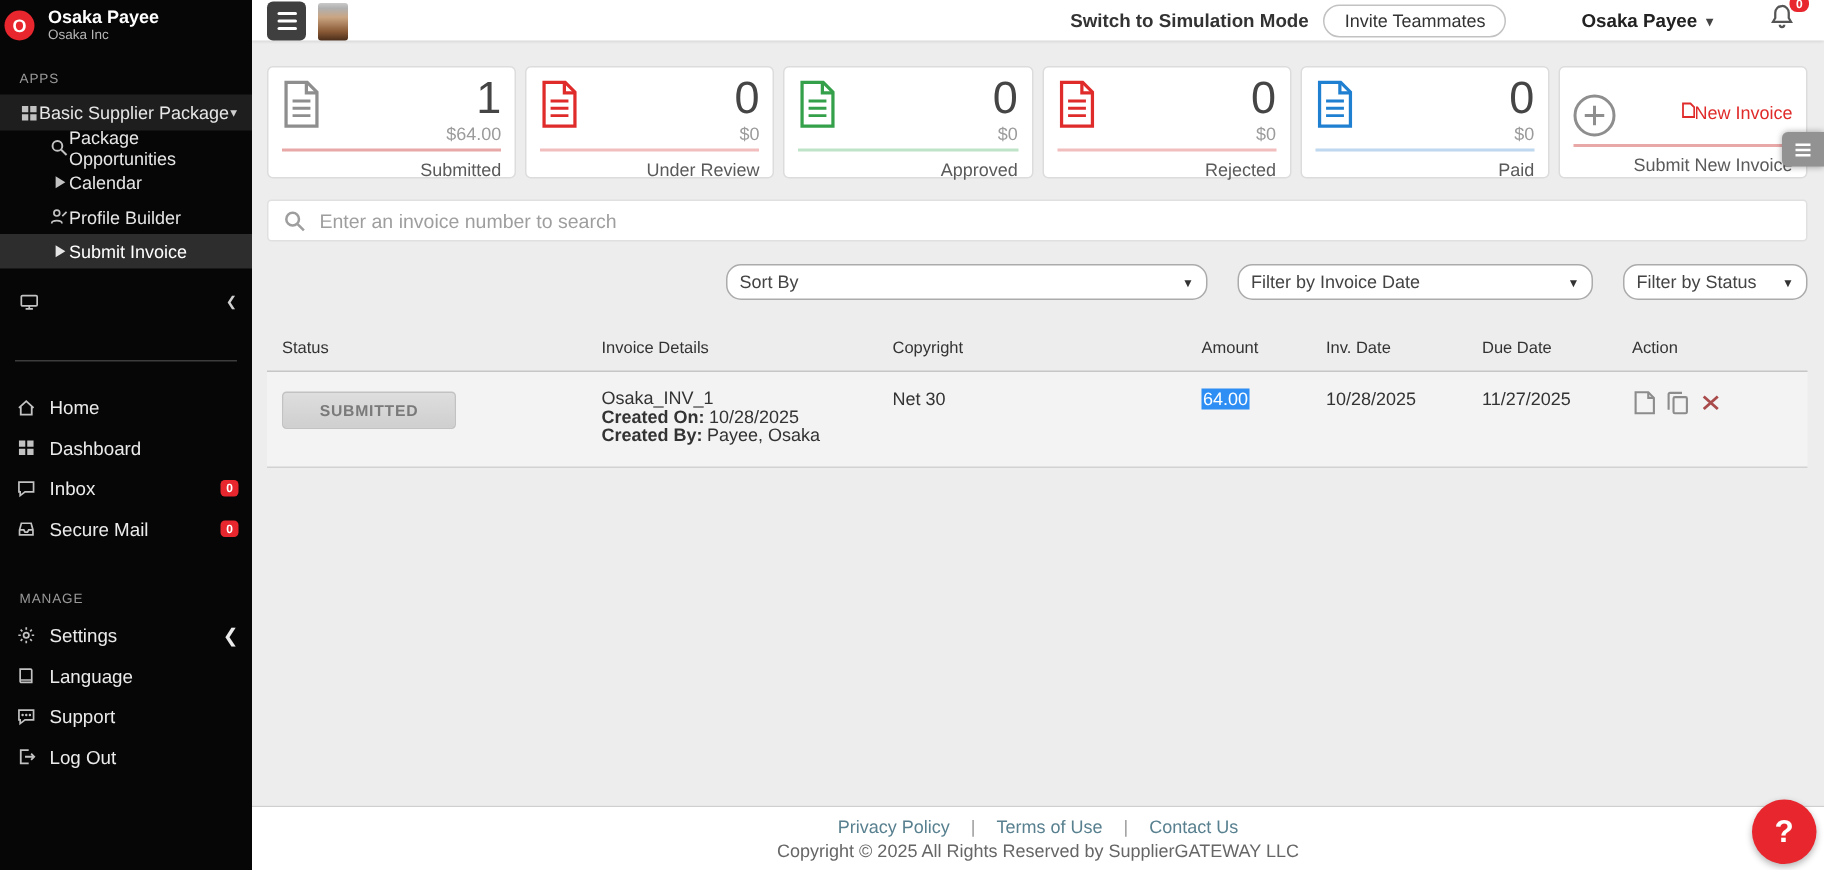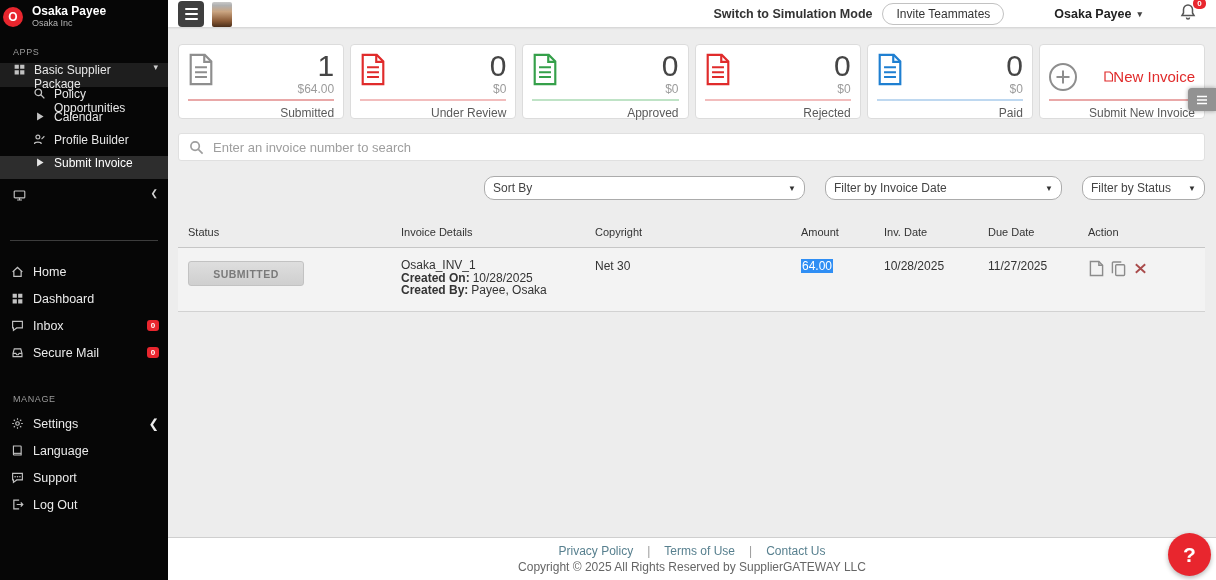--- a/index.html
+++ b/index.html
@@ -8,21 +8,21 @@
   [data-interactable="true"]{cursor:pointer}
   .app{position:relative;width:1216px;height:580px;overflow:hidden;background:#ededed}
 
   
   .sidebar{position:absolute;left:0;top:0;width:168px;height:580px;background:#060606;color:#dcdcdc;z-index:5}
   .sb-head{display:flex;align-items:center;gap:9px;padding:5px 8px 4px 3px}
   .logo{width:20px;height:20px;border-radius:50%;background:#e8262e;color:#fff;font-size:12px;font-weight:bold;display:flex;align-items:center;justify-content:center;flex:0 0 20px}
   .org-name{font-size:12px;font-weight:bold;color:#fff;line-height:13px}
   .org-sub{font-size:9px;color:#b5b5b5;line-height:11px}
   .sb-label{font-size:9px;font-weight:normal;color:#9a9a9a;letter-spacing:.6px;padding:14px 0 6px 13px}
-  .sb-item{display:flex;gap:8px;height:24px;padding:0 10px 0 13px;font-size:12px;color:#e6e6e6}
+  .sb-item{display:flex;align-items:center;height:24px;padding:0 10px 0 13px;font-size:12px;color:#e6e6e6}
   .sb-item .chev{margin-left:auto;font-size:9px;color:#cfcfcf;line-height:1}
   .pkg{background:#1e1e1e}
   .sub{padding-left:33px;height:23px}
   .sub.active{background:#2d2d2d;color:#fff}
   .tier{margin-top:10px}
   .sb-div{border-top:1px solid #3c3c3c;margin:27px 10px 0 10px}
   .nav{margin-top:17px}
   .nav-item{display:flex;align-items:center;gap:9px;height:27px;padding:0 9px 0 11px;font-size:12.5px;color:#ebebeb}
   .badge{margin-left:auto;background:#e8262e;color:#fff;font-size:8px;font-weight:bold;min-width:12px;height:11px;border-radius:3px;display:flex;align-items:center;justify-content:center;padding:0 2px}
   .sic{width:13px;height:13px;flex:0 0 13px}
@@ -50,21 +50,21 @@
   
   .cards{display:flex;gap:6px;margin:17px 11px 0 10px}
   .card{flex:1;height:75px;background:#fff;border:1px solid #dcdcdc;border-radius:4px;position:relative;padding:6px 9px 0}
   .card-icon{position:absolute;left:9px;top:8px}
   .card-icon svg{width:26px;height:33px}
   .card-count{text-align:right;font-size:30px;line-height:30px;color:#454545}
   .card-amount{text-align:right;font-size:12px;color:#9b9b9b;margin-top:1px}
   .card-line{height:2px;margin-top:3px}
   .card-label{text-align:right;font-size:12px;color:#5a5a5a;margin-top:5px}
   .new-card .plus{position:absolute;left:8px;top:17px}
-  .nc-link{display:flex;justify-content:flex-end;align-items:center;gap:0;color:#e02b2b;font-size:15px;margin-top:17px}
+  .nc-link{display:flex;justify-content:flex-end;align-items:center;gap:0;color:#e02b2b;font-size:12px;margin-top:17px}
   .new-card .card-line{margin-top:14px}
 
   
   .searchbar{margin:14px 11px 0 10px;height:28px;background:#fff;border:1px solid #e0e0e0;border-radius:3px;display:flex;align-items:center;padding:0 10px;gap:9px}
   .searchbar input{border:none;outline:none;flex:1;font-size:13px;color:#333;font-family:"Liberation Sans",sans-serif;background:transparent}
   .searchbar input::placeholder{color:#9e9e9e}
   .filters{margin:15px 11px 0 10px;display:flex;justify-content:flex-end;gap:20px}
   .selbox{height:24px;background:#fff;border:1px solid #ababab;border-radius:10px;display:flex;align-items:center;padding:0 8px;font-size:12px;color:#444}
   .selbox .sc{margin-left:auto;font-size:8px;color:#333}
   .sel-sort{width:321px}
@@ -113,21 +113,21 @@
           </svg></span>
       <span data-interactable="false">Basic Supplier Package</span>
       <span class="chev" data-interactable="false">▾</span>
     </div>
 
     <div class="sb-item sub" data-interactable="true">
       <span class="sic" data-interactable="false"><svg class="sic" viewBox="0 0 16 16" fill="none" stroke="#c2c2c2" stroke-width="1.6">
             <circle cx="6.5" cy="6.5" r="4"></circle>
             <path d="M9.6 9.6L14 14"></path>
           </svg></span>
-      <span data-interactable="false">Policy Opportunities</span>
+      <span data-interactable="false">Package Opportunities</span>
     </div>
     <div class="sb-item sub" data-interactable="true">
       <span class="sic" data-interactable="false"><svg class="sic" viewBox="0 0 16 16">
             <path fill="#c2c2c2" d="M5 3l8 5-8 5z"></path>
           </svg></span>
       <span data-interactable="false">Calendar</span>
     </div>
     <div class="sb-item sub" data-interactable="true">
       <span class="sic" data-interactable="false"><svg class="sic" viewBox="0 0 16 16" fill="none" stroke="#c2c2c2" stroke-width="1.4">
             <circle cx="6" cy="5" r="2.4"></circle>

